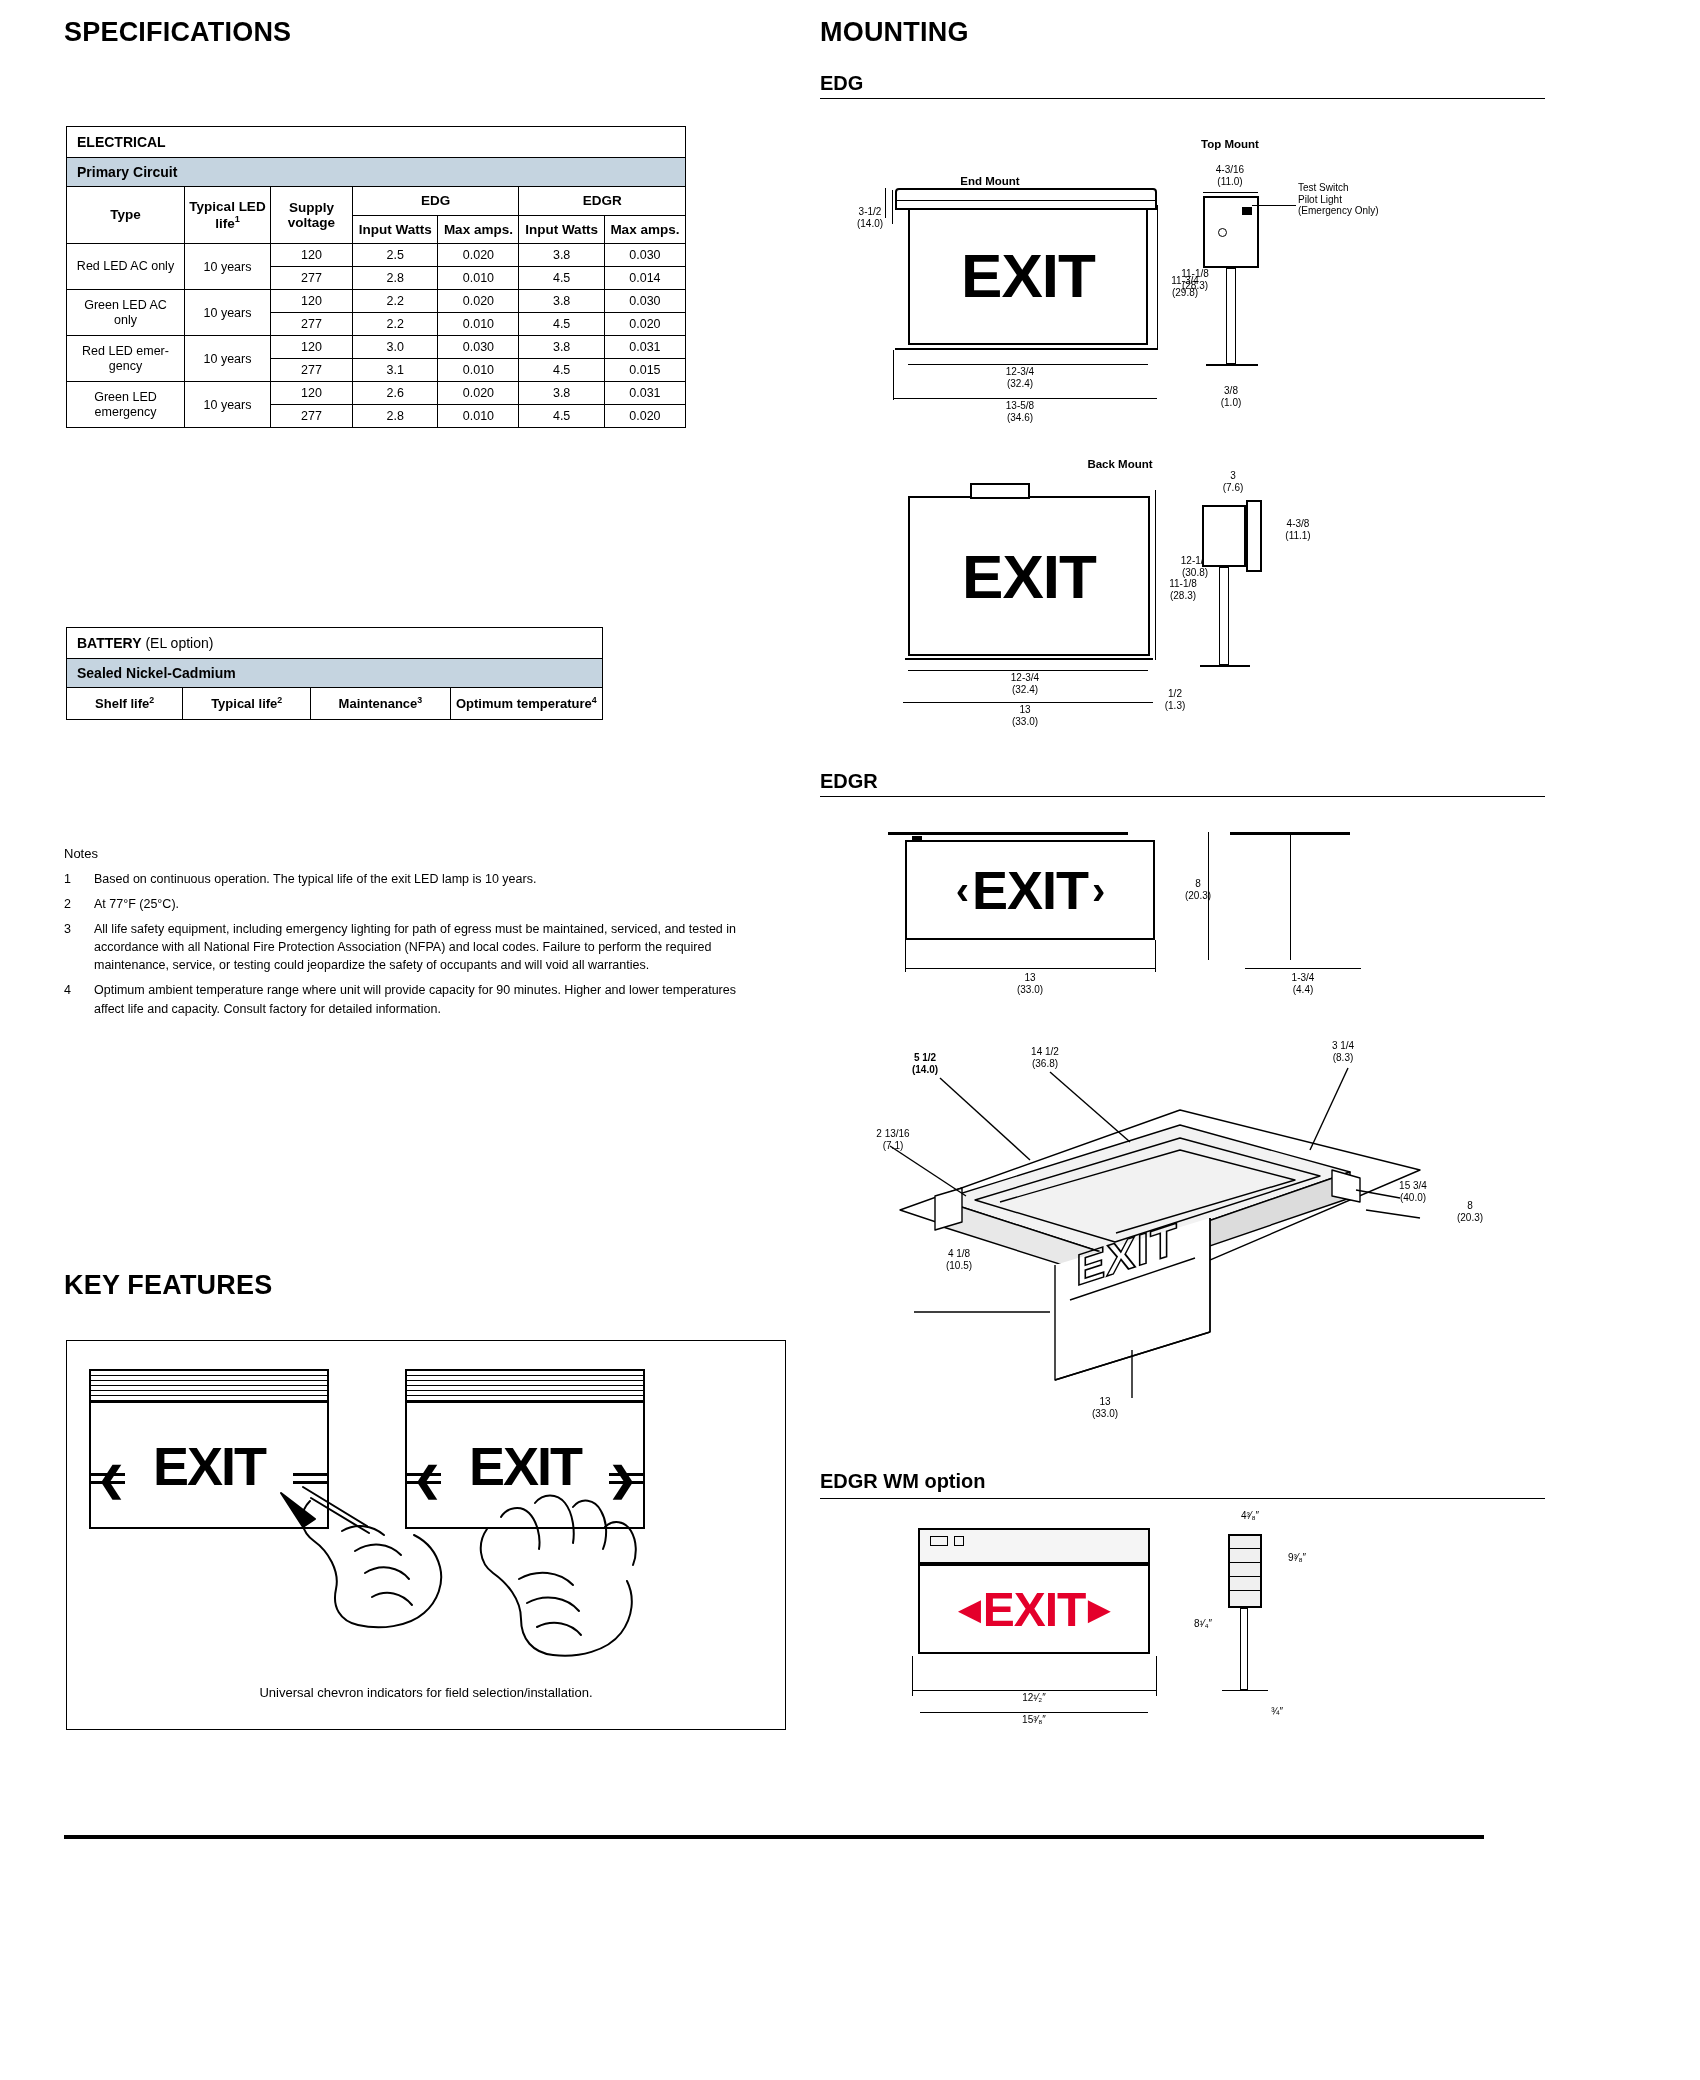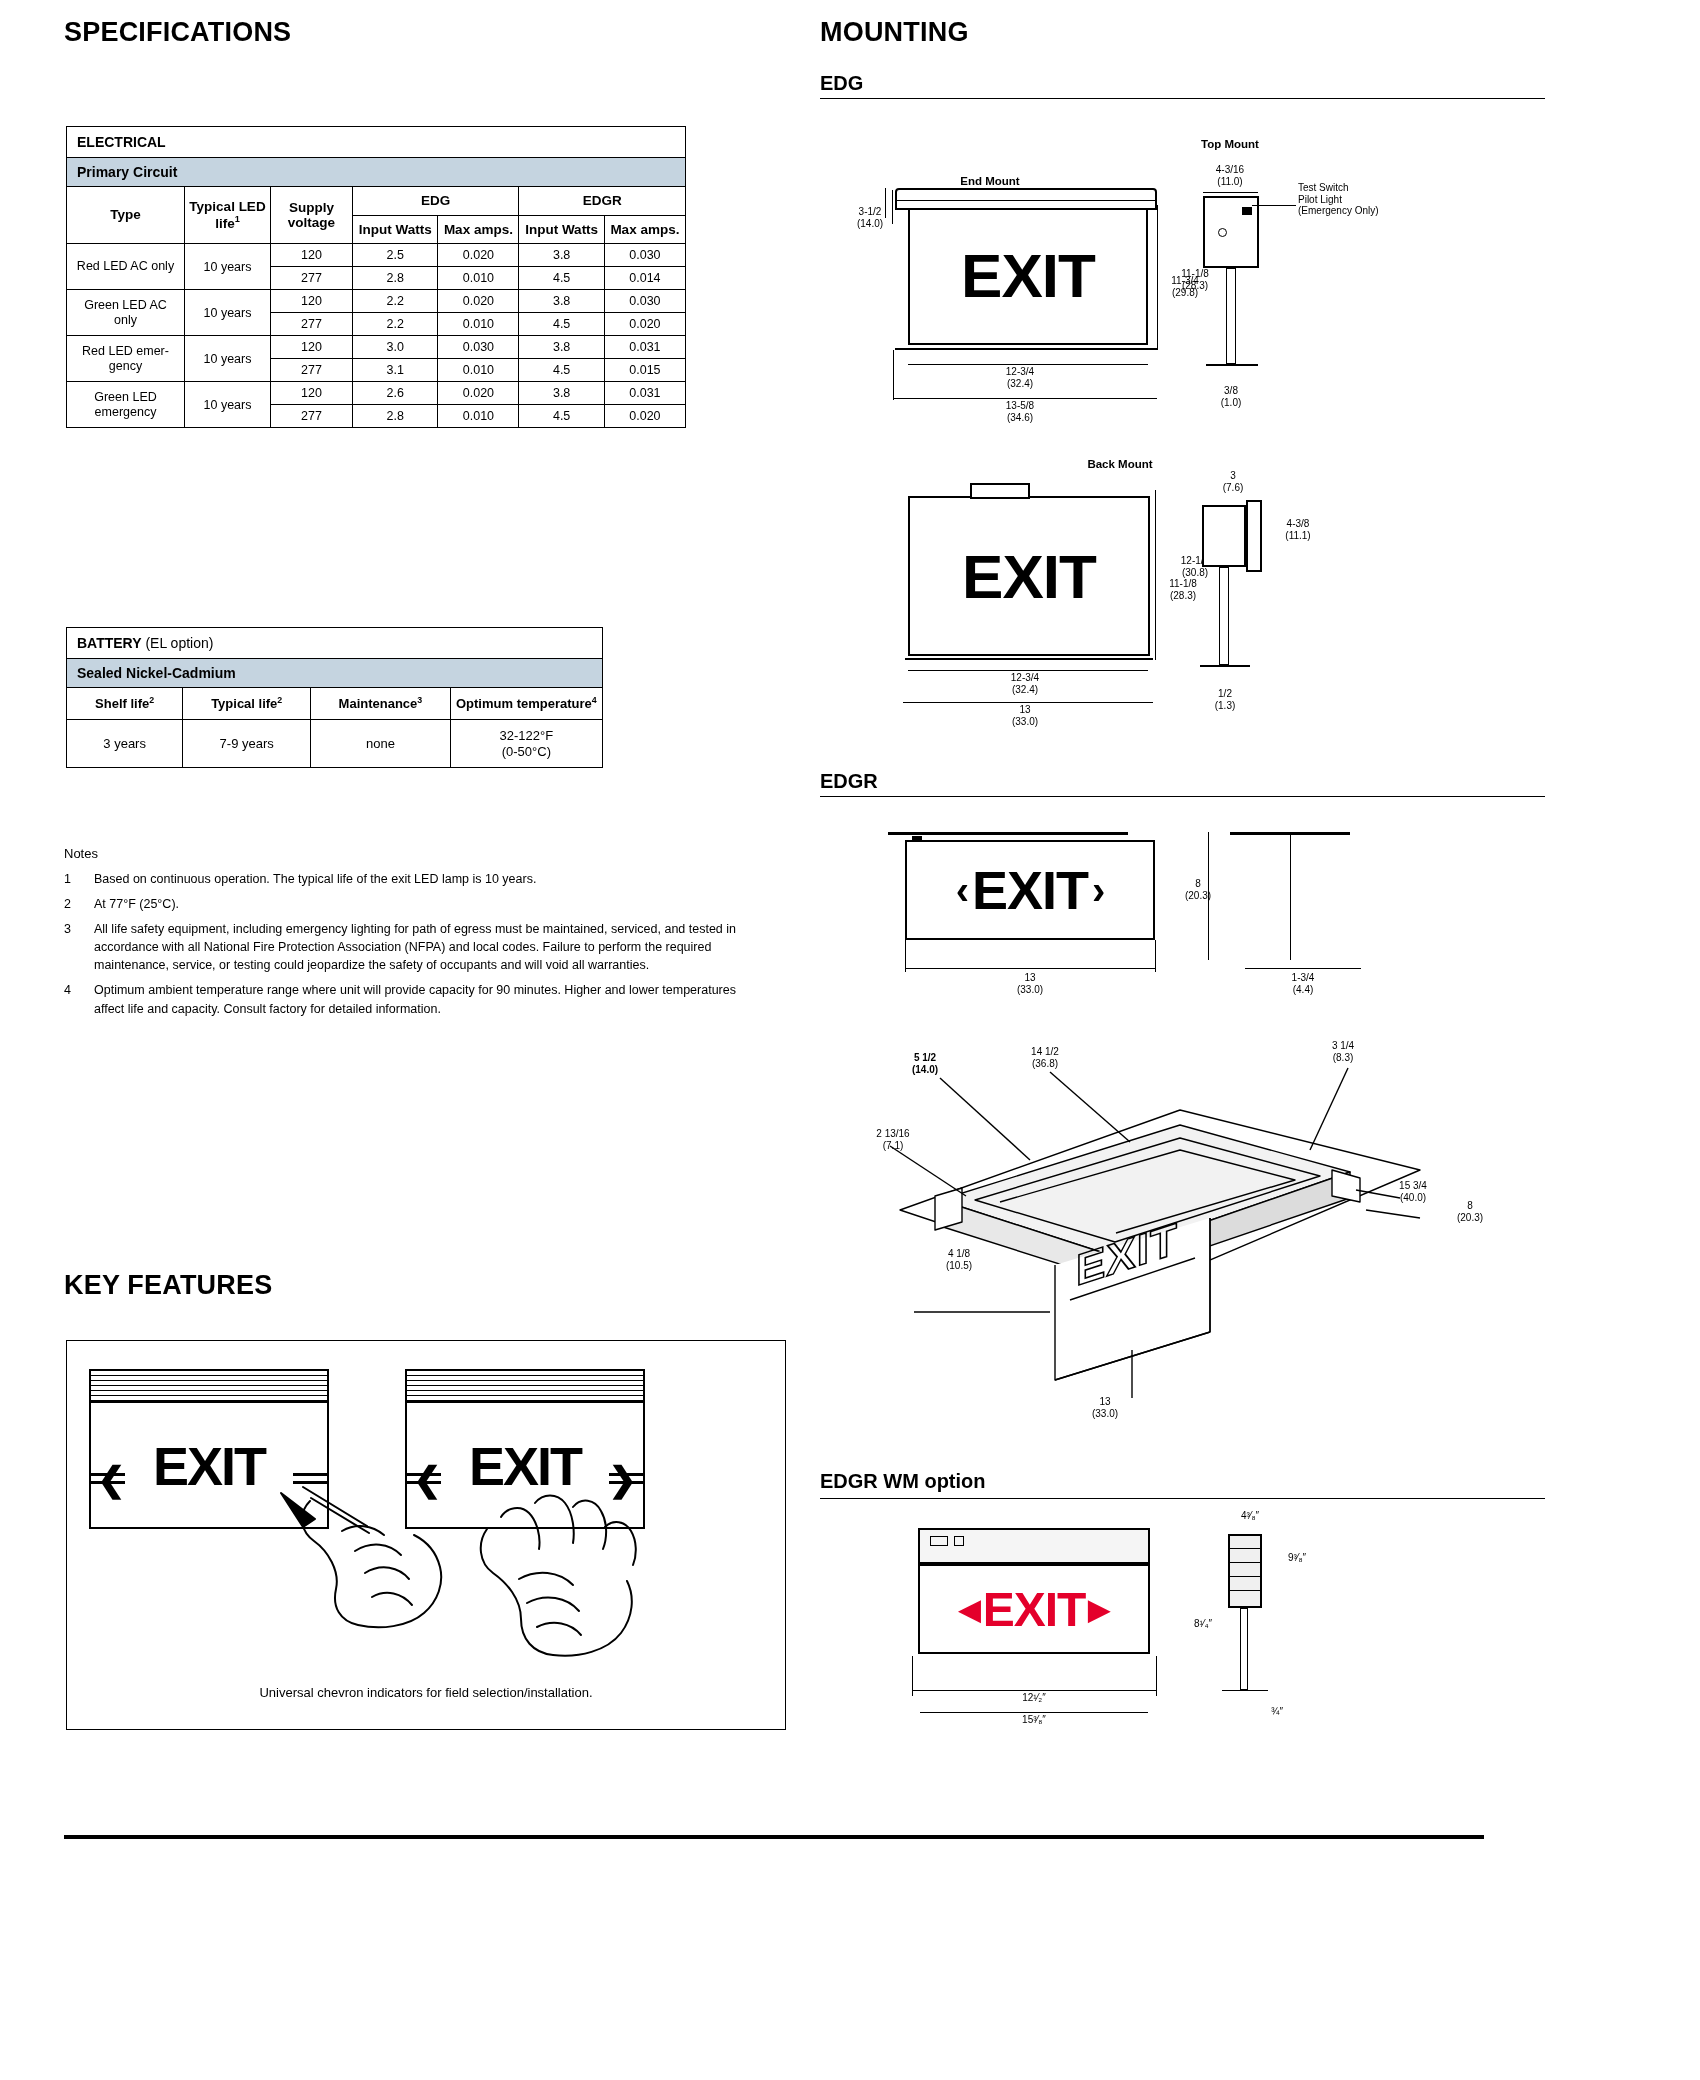--- a/index.html
+++ b/index.html
@@ -211,29 +211,20 @@
       <td class="col-head" style="width:110px;">
         <span>Typical life</span><sup>2</sup>
       </td>
       <td class="col-head" style="width:120px;">
         <span>Maintenance</span><sup>3</sup>
       </td>
       <td class="col-head" style="width:131px;">
         <span>Optimum temperature</span><sup>4</sup>
       </td>
     </tr>
-    <tr>
-      <td class="v">3 years</td>
-      <td class="v">7-9 years</td>
-      <td class="v">none</td>
-      <td class="v">
-        <div>32-122°F</div>
-        <div>(0-50°C)</div>
-      </td>
-    </tr>
   </tbody>
     </table>
 
   <div id="notes">
     <div class="notes-head">Notes</div>
     <div class="note-row">
       <div class="note-num">1</div>
       <div class="note-txt">Based on continuous operation. The typical life of the exit LED lamp is 10 years.</div>
     </div>
     <div class="note-row">
@@ -401,21 +392,21 @@
   <div class="dim" style="left:1268px; top:518px; width:60px;">
     <span>4-3/8</span><br>
     <span>(11.1)</span>
   </div>
   <div class="stem" style="left:1219px; top:567px; width:10px; height:98px;"></div>
   <div class="ln hline" style="left:1200px; top:665px; width:50px; height:2px;"></div>
   <div class="dim" style="left:1148px; top:578px; width:70px;">
     <span>11-1/8</span><br>
     <span>(28.3)</span>
   </div>
-  <div class="dim" style="left:1190px; top:688px; width:70px;">
+  <div class="dim" style="left:1140px; top:688px; width:70px;">
     <span>1/2</span><br>
     <span>(1.3)</span>
   </div>
 
   <div class="sub-title" id="edgr-label">EDGR</div>
   <div class="rule-thin" id="edgr-rule"></div>
 
   <div class="ln hline" style="left:888px; top:832px; width:240px; height:3px;"></div>
   <div class="signbox" style="left:905px; top:840px; width:250px; height:100px;">
     <div class="exit" style="font-size:54px;">

